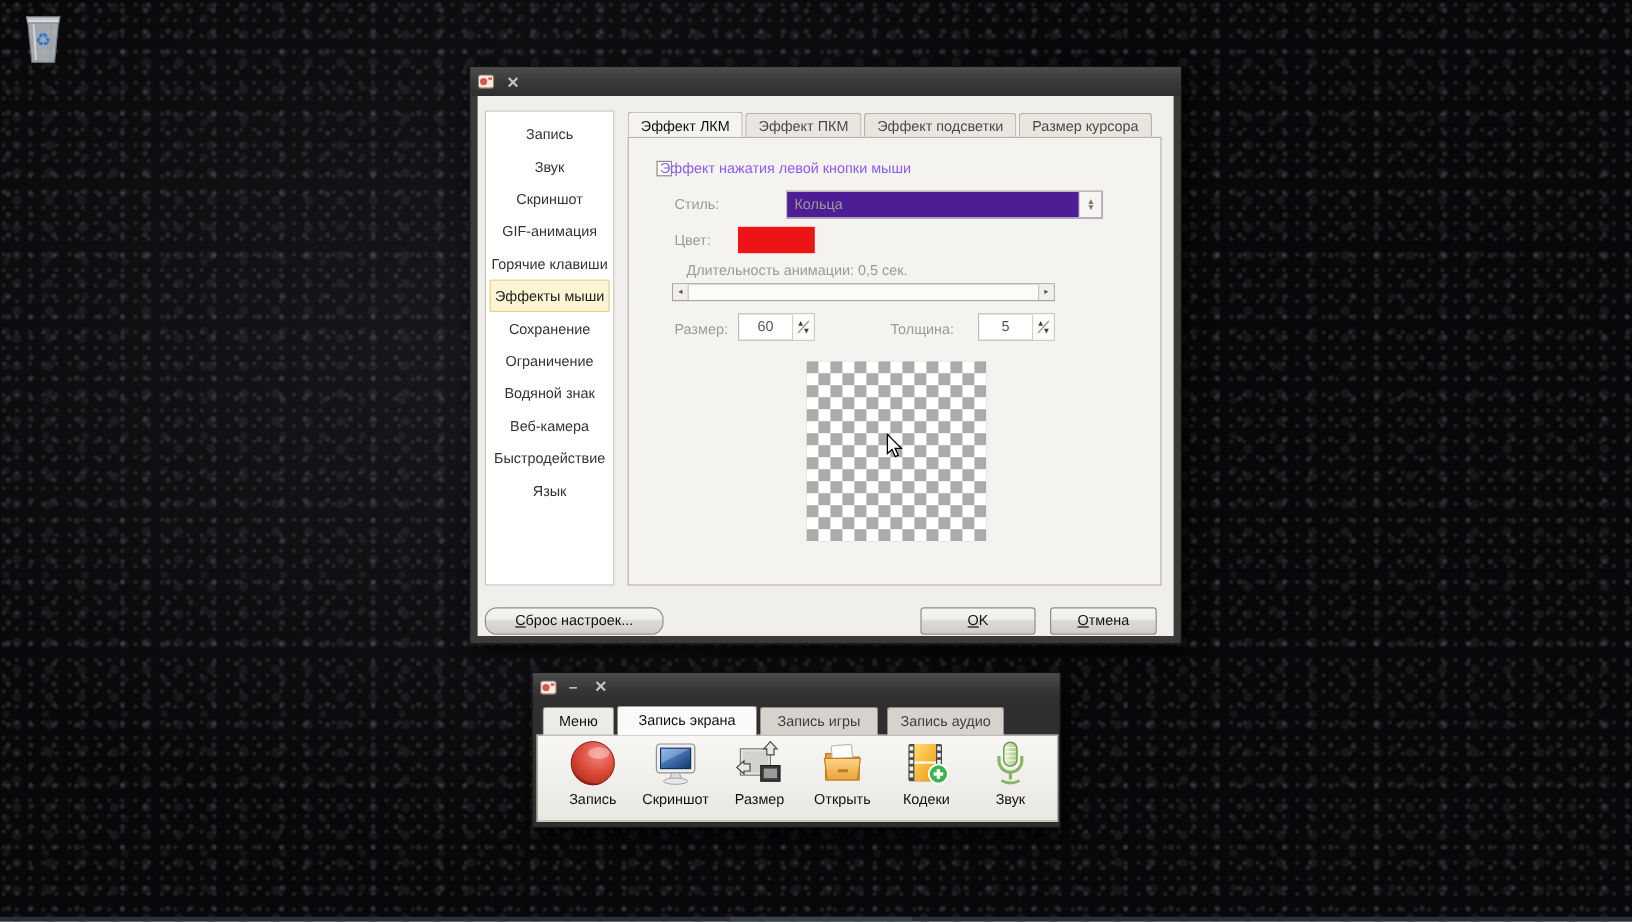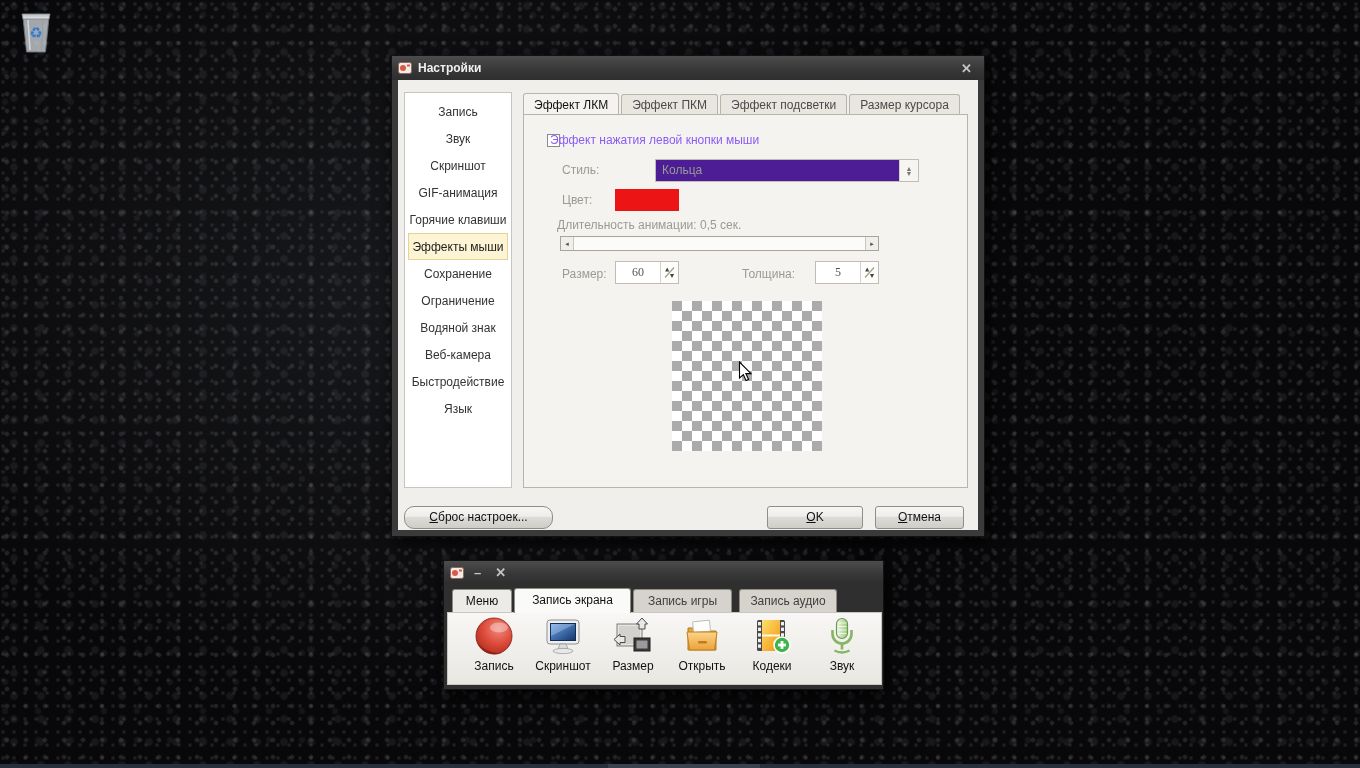--- a/index.html
+++ b/index.html
@@ -61,21 +61,21 @@
   .swatch { position:absolute; left:91px; top:74px; width:64px; height:22px; background:#ec1414; }
 
   .slider { position:absolute; left:36px; top:121px; width:319px; height:15px;
             border:1px solid #a9a59d; background:#fbfbf9; display:flex; }
   .slider .arr { width:13px; background:#f0efeb; color:#555; font-size:7px; line-height:13px;
                  text-align:center; }
   .slider .arr.left  { border-right:1px solid #c9c6bf; }
   .slider .arr.right { border-left:1px solid #c9c6bf; margin-left:auto; }
 
   .spinedit { position:absolute; top:146px; width:64px; height:23px; background:#fff;
-              border:1px solid #c1bdb5; display:flex;font-family:Liberation Serif, serif; }
+              border:1px solid #c1bdb5; display:flex; }
   .spinedit .val { flex:1; text-align:center; line-height:21px; color:#555; }
   .spinedit .ud  { width:18px; border-left:1px solid #d4d1ca; background:#fdfdfc;
                    display:flex; align-items:center; justify-content:center; }
 
   .checker { position:absolute; left:148px; top:186px; width:150px; height:150px;
              background-image:conic-gradient(#fff 0 25%, #ababab 0 50%, #fff 0 75%, #ababab 0);
              background-size:20px 20px; }
   .cursor-svg { position:absolute; left:66px; top:60px; }
 
   .btn { position:absolute; top:426px; height:23px; text-align:center; line-height:20px; color:#111;
@@ -123,21 +123,20 @@
     </svg>
   </div>
 
   <div class="win settings">
     <div class="titlebar">
       <svg class="app-ico" viewBox="0 0 14 14">
         <rect x="0.5" y="1.5" width="13" height="11" rx="2" fill="#f3ece4" stroke="#8c6a5e"></rect>
         <circle cx="5" cy="7" r="3" fill="#d9584a"></circle>
         <rect x="9" y="3.5" width="3" height="2" fill="#d9584a"></rect>
       </svg>
-      <span class="title">Настройки</span>
       <span class="tb-btn">✕</span>
     </div>
     <div class="client">
 
       <div class="sidebar">
         <div class="sb-item">Запись</div>
         <div class="sb-item">Звук</div>
         <div class="sb-item">Скриншот</div>
         <div class="sb-item">GIF-анимация</div>
         <div class="sb-item">Горячие клавиши</div>
@@ -166,21 +165,21 @@
           <span class="val">Кольца</span>
           <span class="spin">
             <span>▲</span>
             <span>▼</span>
           </span>
         </div>
 
         <div class="dim" style="left:38px; top:78px;">Цвет:</div>
         <div class="swatch" style="background: rgb(236, 20, 20);"></div>
 
-        <div class="dim" style="left:33px; top:103px;text-align:right;">Длительность анимации: 0,5 сек.</div>
+        <div class="dim" style="left:48px; top:103px;text-align:right;">Длительность анимации: 0,5 сек.</div>
 
         <div class="slider">
           <span class="arr left">◂</span>
           <span class="arr right">▸</span>
         </div>
 
         <div class="dim" style="left:38px; top:152px;">Размер:</div>
         <div class="spinedit" style="left:91px;">
           <span class="val">60</span>
           <span class="ud">

